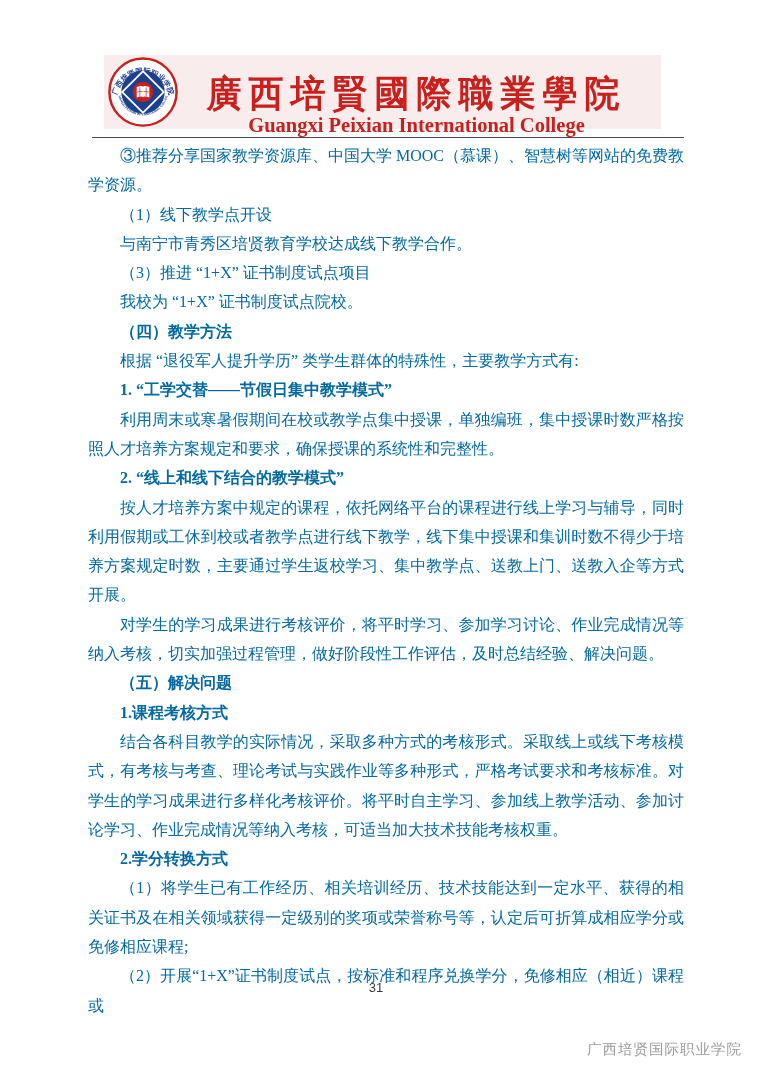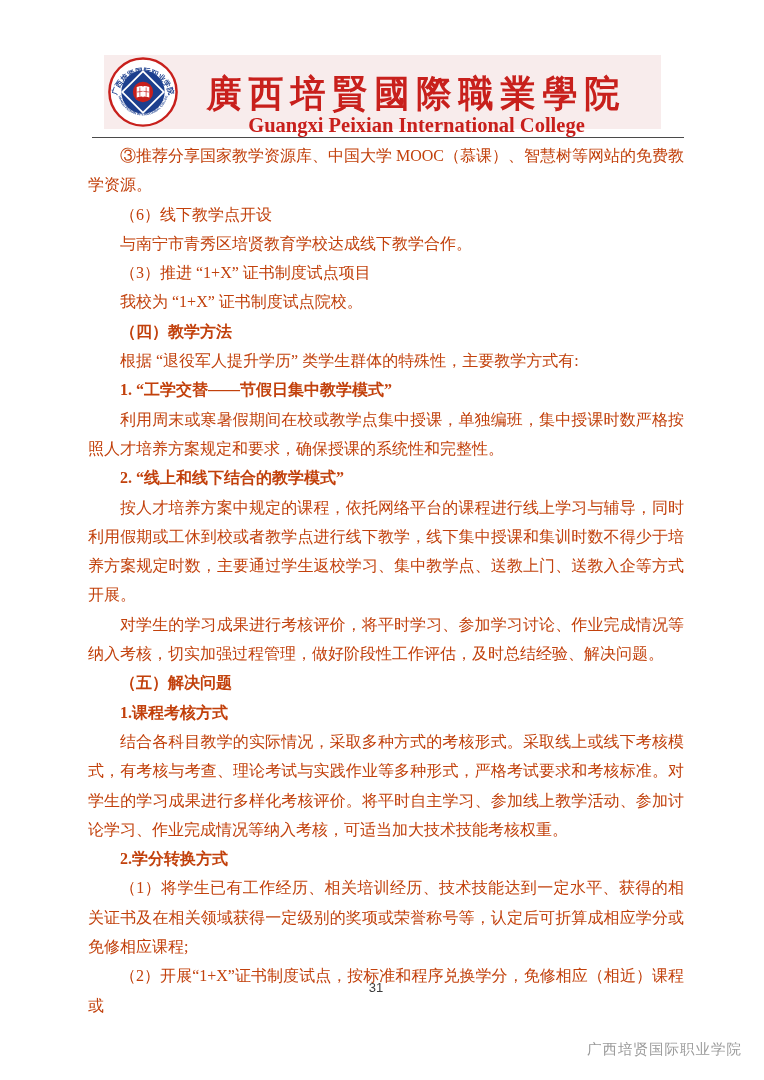--- a/index.html
+++ b/index.html
@@ -66,21 +66,21 @@
     position: absolute;
     left: 88px; top: 141px;
     width: 596px;
   }
   .para {
     margin: 0;
     font-size: 16px;
     line-height: 29.3px;
     text-indent: 2em;
     text-align: justify;
-    color: #c2410c;
+    color: #0369a1;
   }
   .para.bold { font-weight: bold; }
 
   
   .page-number {
     position: absolute;
     left: 0; right: 12px;
     top: 980px;
     text-align: center;
     font-size: 13px;
@@ -132,21 +132,21 @@
     <div class="title-block">
       <div class="title-zh">廣西培賢國際職業學院</div>
       <div class="title-en">Guangxi Peixian International College</div>
     </div>
   </div>
 
   <div class="header-divider"></div>
 
   <div class="doc-body">
       <p class="para">③推荐分享国家教学资源库、中国大学 MOOC（慕课）、智慧树等网站的免费教学资源。</p>
-      <p class="para">（6）线下教学点开设</p>
+      <p class="para">（1）线下教学点开设</p>
       <p class="para">与南宁市青秀区培贤教育学校达成线下教学合作。</p>
       <p class="para">（3）推进 “1+X” 证书制度试点项目</p>
       <p class="para">我校为 “1+X” 证书制度试点院校。</p>
       <p class="para bold">（四）教学方法</p>
       <p class="para">根据 “退役军人提升学历” 类学生群体的特殊性，主要教学方式有:</p>
       <p class="para bold">1. “工学交替——节假日集中教学模式”</p>
       <p class="para">利用周末或寒暑假期间在校或教学点集中授课，单独编班，集中授课时数严格按照人才培养方案规定和要求，确保授课的系统性和完整性。</p>
       <p class="para bold">2. “线上和线下结合的教学模式”</p>
       <p class="para">按人才培养方案中规定的课程，依托网络平台的课程进行线上学习与辅导，同时利用假期或工休到校或者教学点进行线下教学，线下集中授课和集训时数不得少于培养方案规定时数，主要通过学生返校学习、集中教学点、送教上门、送教入企等方式开展。</p>
       <p class="para">对学生的学习成果进行考核评价，将平时学习、参加学习讨论、作业完成情况等纳入考核，切实加强过程管理，做好阶段性工作评估，及时总结经验、解决问题。</p>

